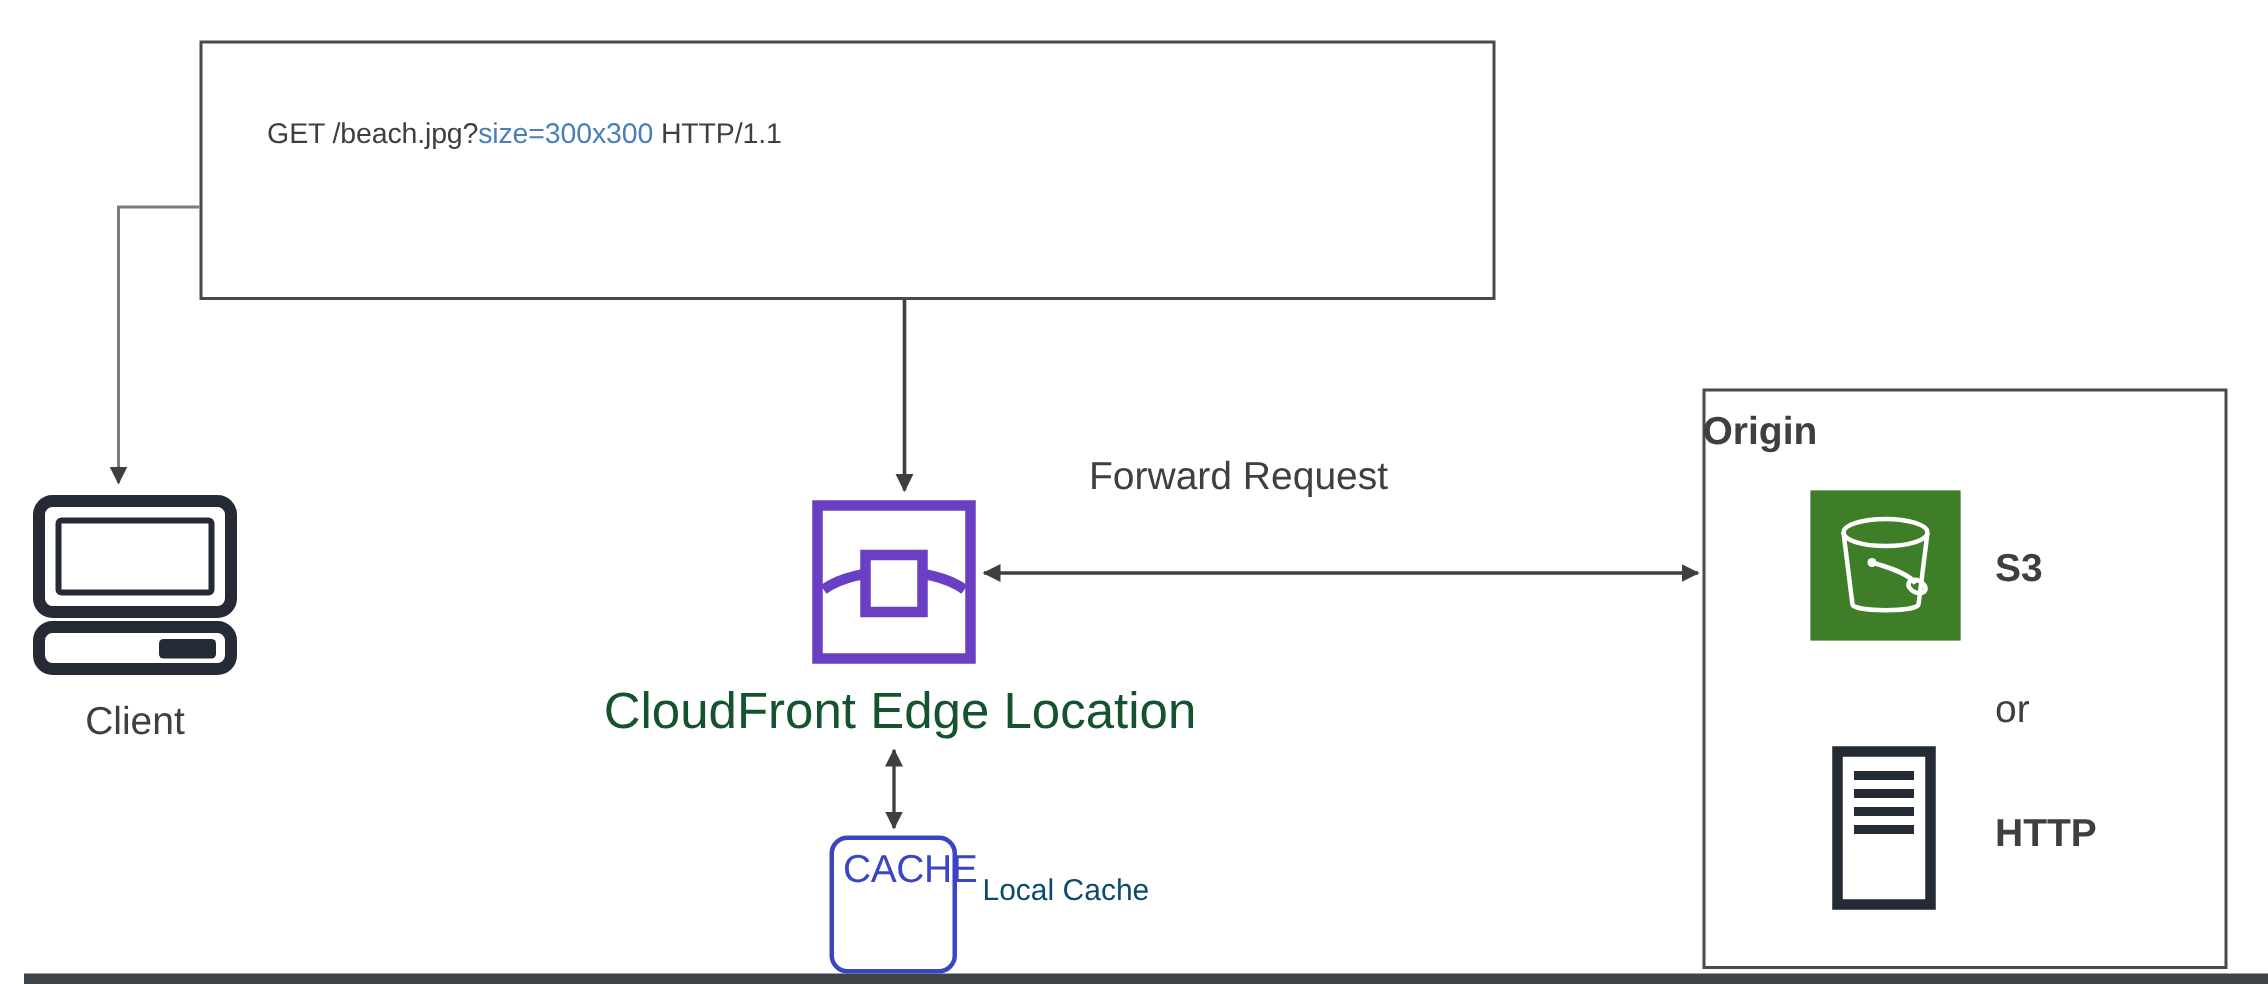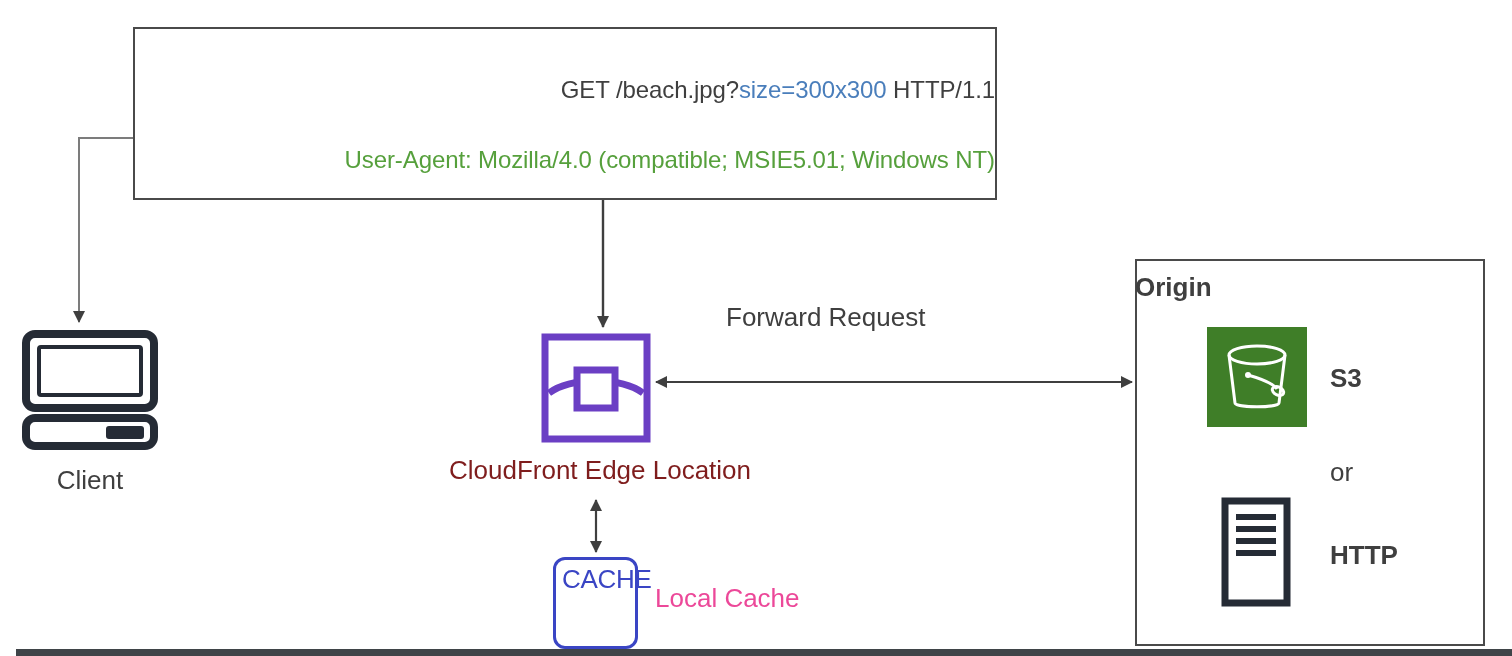--- a/index.html
+++ b/index.html
@@ -26,26 +26,25 @@
     left: 133px;
     top: 27px;
     width: 864px;
     height: 173px;
     border: 2px solid #4a4a4a;
     background: #ffffff;
     box-sizing: border-box;
     padding: 8px 0 0 12px;
   }
   .req-line {
-    font-size: 24px;
+    font-size: 19px;
     line-height: 35px;
     white-space: pre;
     color: #3f3f3f;
     letter-spacing: -0.1px;
-    text-align: right;
   }
   .req-line.green { color: #56a03c; }
   .tok-plain { color: #3f3f3f; }
   .tok-query { color: #4a7ebb; }
 
   
   #wires {
     position: absolute;
     left: 0;
     top: 0;
@@ -79,22 +78,22 @@
     top: 333px;
     width: 110px;
     height: 110px;
   }
   #cf-label {
     position: absolute;
     left: 400px;
     top: 455px;
     width: 400px;
     text-align: center;
-    font-size: 26px;
-    color: #7f1d1d;
+    font-size: 34px;
+    color: #14532d;
   }
 
   
   #cache-box {
     position: absolute;
     left: 553px;
     top: 557px;
     width: 85px;
     height: 92px;
     border: 3px solid #3a45c4;
@@ -107,22 +106,22 @@
     left: 562px;
     top: 564px;
     font-size: 26px;
     color: #3a45c4;
     letter-spacing: -0.3px;
   }
   #cache-label {
     position: absolute;
     left: 655px;
     top: 583px;
-    font-size: 26px;
-    color: #ec4899;
+    font-size: 20px;
+    color: #0c4a6e;
   }
 
   
   #forward-caption {
     position: absolute;
     left: 726px;
     top: 300px;
     width: 320px;
     font-size: 26px;
     line-height: 34px;
@@ -234,21 +233,20 @@
 
     <g>
       <path d="M596,500 L596,552" stroke="#3f3f3f" stroke-width="2.2" fill="none" marker-start="url(#arrowStartBig)" marker-end="url(#arrowEndBig)"></path>
     </g>
   </svg>
 
   <div id="request-box">
     <div class="req-line">
       <span class="tok-plain">GET /beach.jpg?</span><span class="tok-query">size=300x300</span><span class="tok-plain"> HTTP/1.1</span>
     </div>
-    <div class="req-line green">User-Agent: Mozilla/4.0 (compatible; MSIE5.01; Windows NT)</div>
   </div>
 
   <svg id="client-icon" viewBox="0 0 140 120">
     <rect x="6" y="4" width="128" height="74" rx="9" ry="9" fill="none" stroke="#252b35" stroke-width="8"></rect>
     <rect x="19" y="17" width="102" height="48" rx="2" ry="2" fill="#ffffff" stroke="#252b35" stroke-width="4"></rect>
     <rect x="6" y="88" width="128" height="28" rx="9" ry="9" fill="none" stroke="#252b35" stroke-width="8"></rect>
     <rect x="86" y="96" width="38" height="13" rx="3" ry="3" fill="#252b35"></rect>
   </svg>
   <div id="client-label">Client</div>
 

